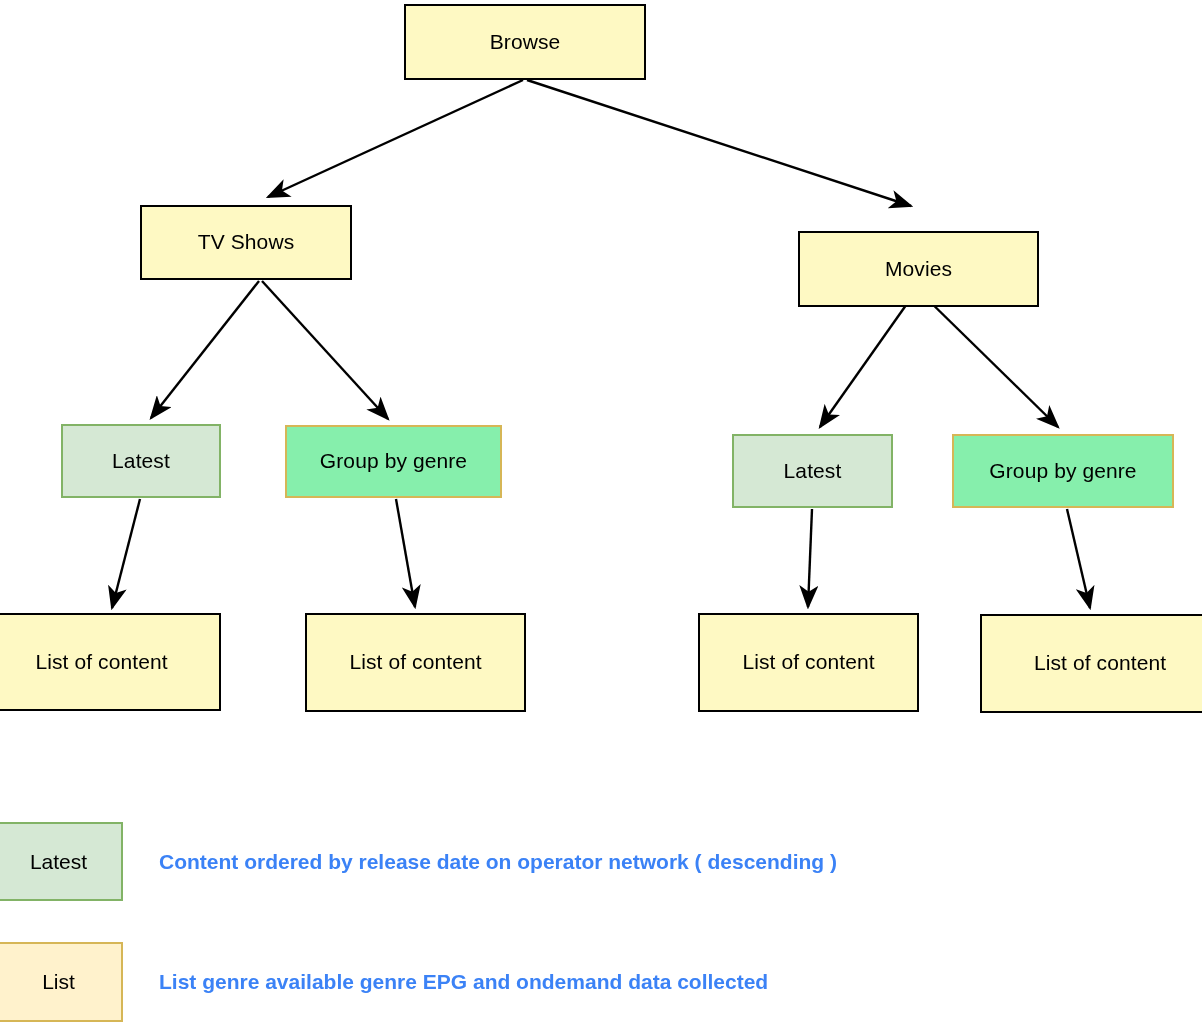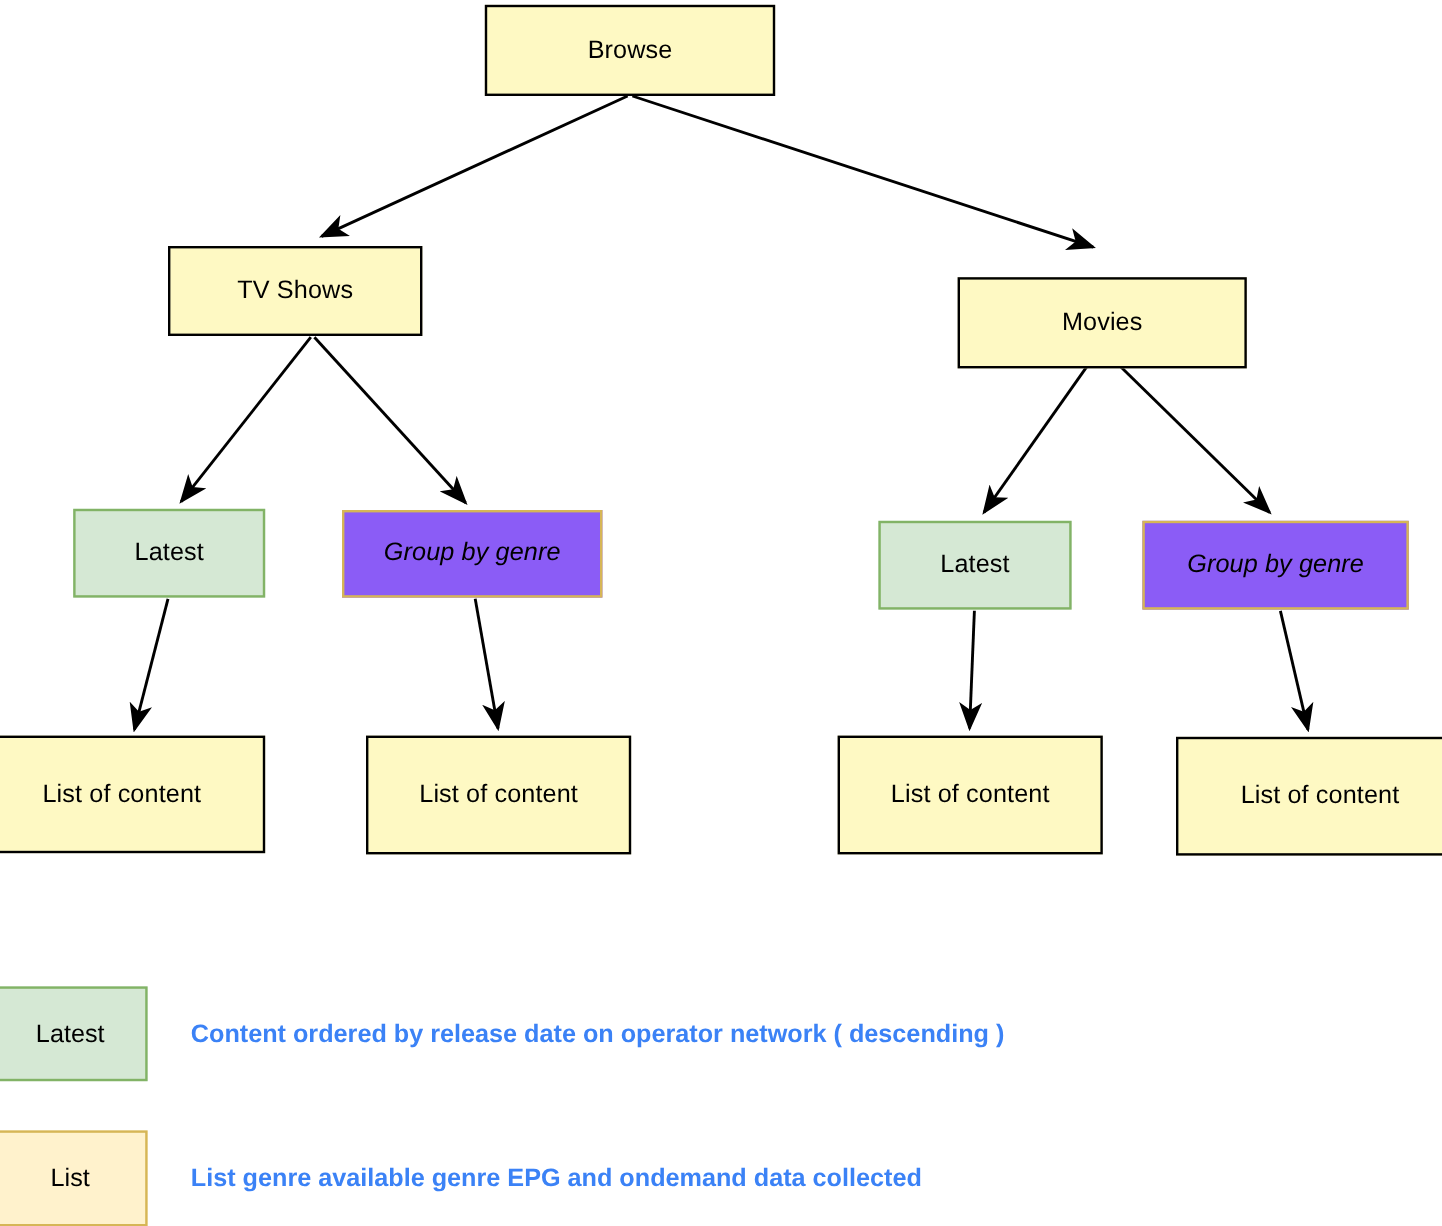--- a/index.html
+++ b/index.html
@@ -53,23 +53,22 @@
     background: #fef9c3;
     border-color: #000000;
   }
 
   .node.green {
     background: #d5e8d4;
     border: 2px solid #82b366;
   }
 
   .node.orange {
-    background: #8b5cf6;
+    background: #86efac;
     border: 2px solid #d6b656;
-    font-style: italic;
   }
 
   .legend-swatch {
     position: absolute;
     box-sizing: border-box;
     display: flex;
     align-items: center;
     justify-content: center;
     font-size: 21px;
     color: #000000;

